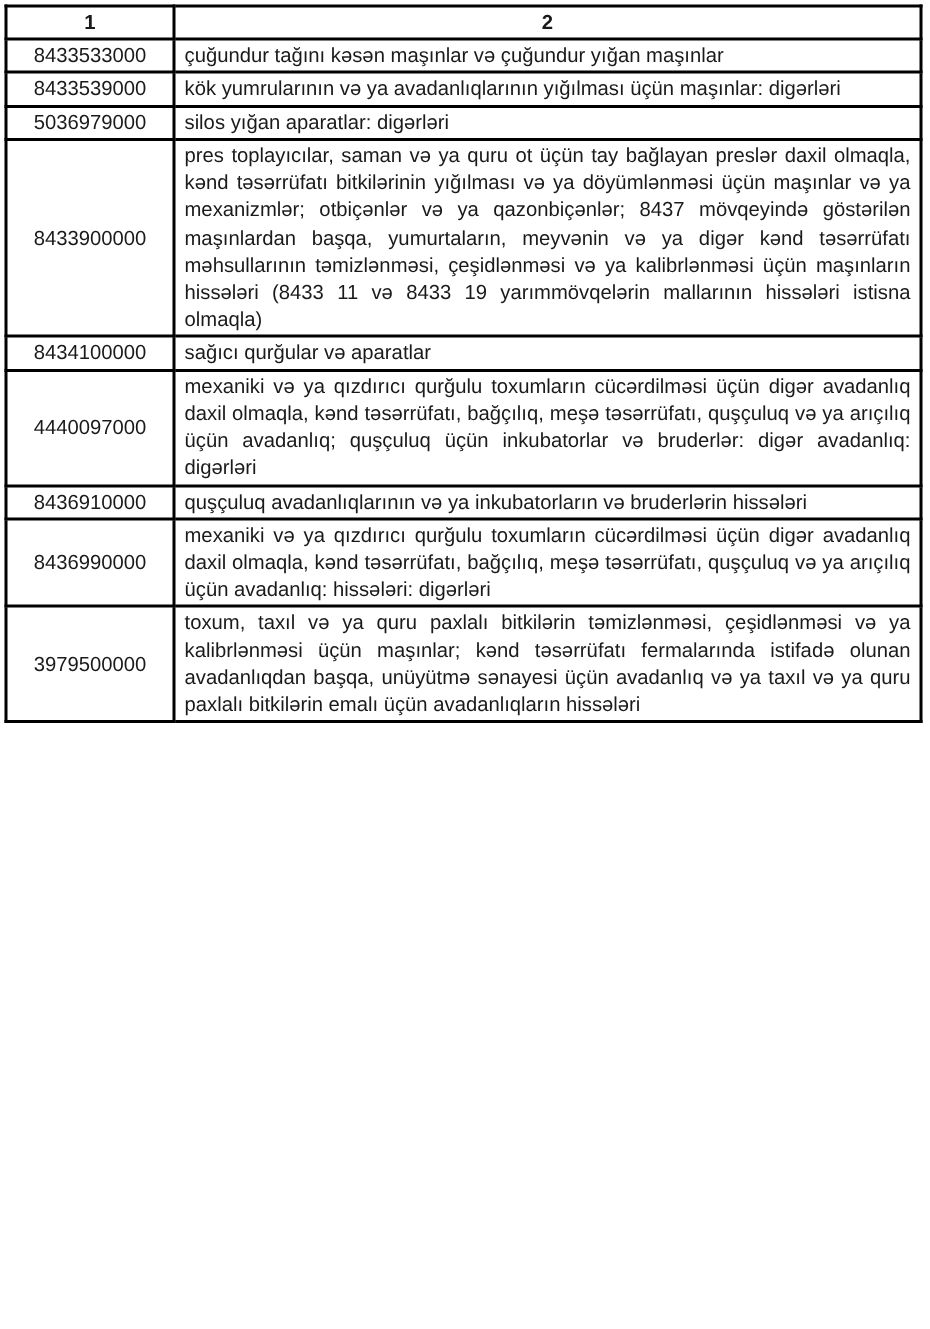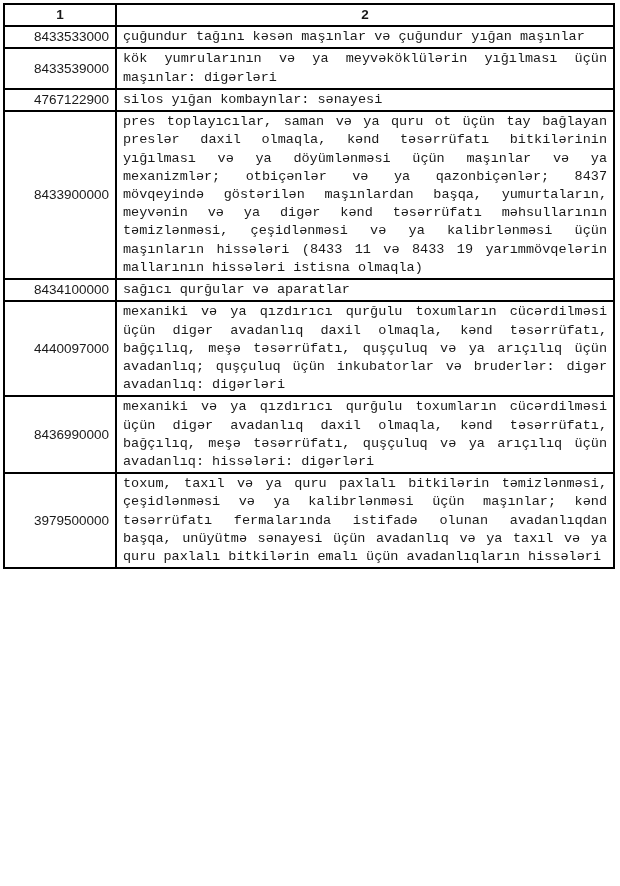--- a/index.html
+++ b/index.html
@@ -30,29 +30,28 @@
     padding: 1px 6px;
     vertical-align: middle;
   }
   table.tariff th {
     font-weight: bold;
     text-align: center;
     padding: 1px 4px;
   }
   col.code-col { width: 112px; }
   td.code {
-    text-align: right;
+    text-align: center;
     white-space: nowrap;
     padding-left: 2px;
     padding-right: 2px;
   }
   td.desc {
     text-align: justify;
     text-justify: inter-word;
-    font-family: Liberation Mono, monospace;
   }
 </style>
 </head>
 <body>
 
 <div class="page">
   <table class="tariff">
     <colgroup>
       <col class="code-col">
       <col>
@@ -63,39 +62,43 @@
         <th>2</th>
       </tr>
     </thead>
     <tbody>
       <tr>
         <td class="code">8433533000</td>
         <td class="desc">çuğundur tağını kəsən maşınlar və çuğundur yığan maşınlar</td>
       </tr>
       <tr>
         <td class="code">8433539000</td>
-        <td class="desc">kök yumrularının və ya meyvəköklülərin yığılması üçün maşınlar: digərləri</td>
+        <td class="desc">kök yumrularının və ya avadanlıqlarının yığılması üçün maşınlar: digərləri</td>
       </tr>
       <tr>
-        <td class="code">4767122900</td>
-        <td class="desc">silos yığan kombaynlar: sənayesi</td>
+        <td class="code">5036979000</td>
+        <td class="desc">silos yığan aparatlar: digərləri</td>
       </tr>
       <tr>
         <td class="code">8433900000</td>
         <td class="desc">pres toplayıcılar, saman və ya quru ot üçün tay bağlayan preslər daxil olmaqla, kənd təsərrüfatı bitkilərinin yığılması və ya döyümlənməsi üçün maşınlar və ya mexanizmlər; otbiçənlər və ya qazonbiçənlər; 8437 mövqeyində göstərilən maşınlardan başqa, yumurtaların, meyvənin və ya digər kənd təsərrüfatı məhsullarının təmizlənməsi, çeşidlənməsi və ya kalibrlənməsi üçün maşınların hissələri (8433 11 və 8433 19 yarımmövqelərin mallarının hissələri istisna olmaqla)</td>
       </tr>
       <tr>
         <td class="code">8434100000</td>
         <td class="desc">sağıcı qurğular və aparatlar</td>
       </tr>
       <tr>
         <td class="code">4440097000</td>
         <td class="desc">mexaniki və ya qızdırıcı qurğulu toxumların cücərdilməsi üçün digər avadanlıq daxil olmaqla, kənd təsərrüfatı, bağçılıq, meşə təsərrüfatı, quşçuluq və ya arıçılıq üçün avadanlıq; quşçuluq üçün inkubatorlar və bruderlər: digər avadanlıq: digərləri</td>
       </tr>
       <tr>
+        <td class="code">8436910000</td>
+        <td class="desc">quşçuluq avadanlıqlarının və ya inkubatorların və bruderlərin hissələri</td>
+      </tr>
+      <tr>
         <td class="code">8436990000</td>
         <td class="desc">mexaniki və ya qızdırıcı qurğulu toxumların cücərdilməsi üçün digər avadanlıq daxil olmaqla, kənd təsərrüfatı, bağçılıq, meşə təsərrüfatı, quşçuluq və ya arıçılıq üçün avadanlıq: hissələri: digərləri</td>
       </tr>
       <tr>
         <td class="code">3979500000</td>
         <td class="desc">toxum, taxıl və ya quru paxlalı bitkilərin təmizlənməsi, çeşidlənməsi və ya kalibrlənməsi üçün maşınlar; kənd təsərrüfatı fermalarında istifadə olunan avadanlıqdan başqa, unüyütmə sənayesi üçün avadanlıq və ya taxıl və ya quru paxlalı bitkilərin emalı üçün avadanlıqların hissələri</td>
       </tr>
     </tbody>
   </table>
 </div>

